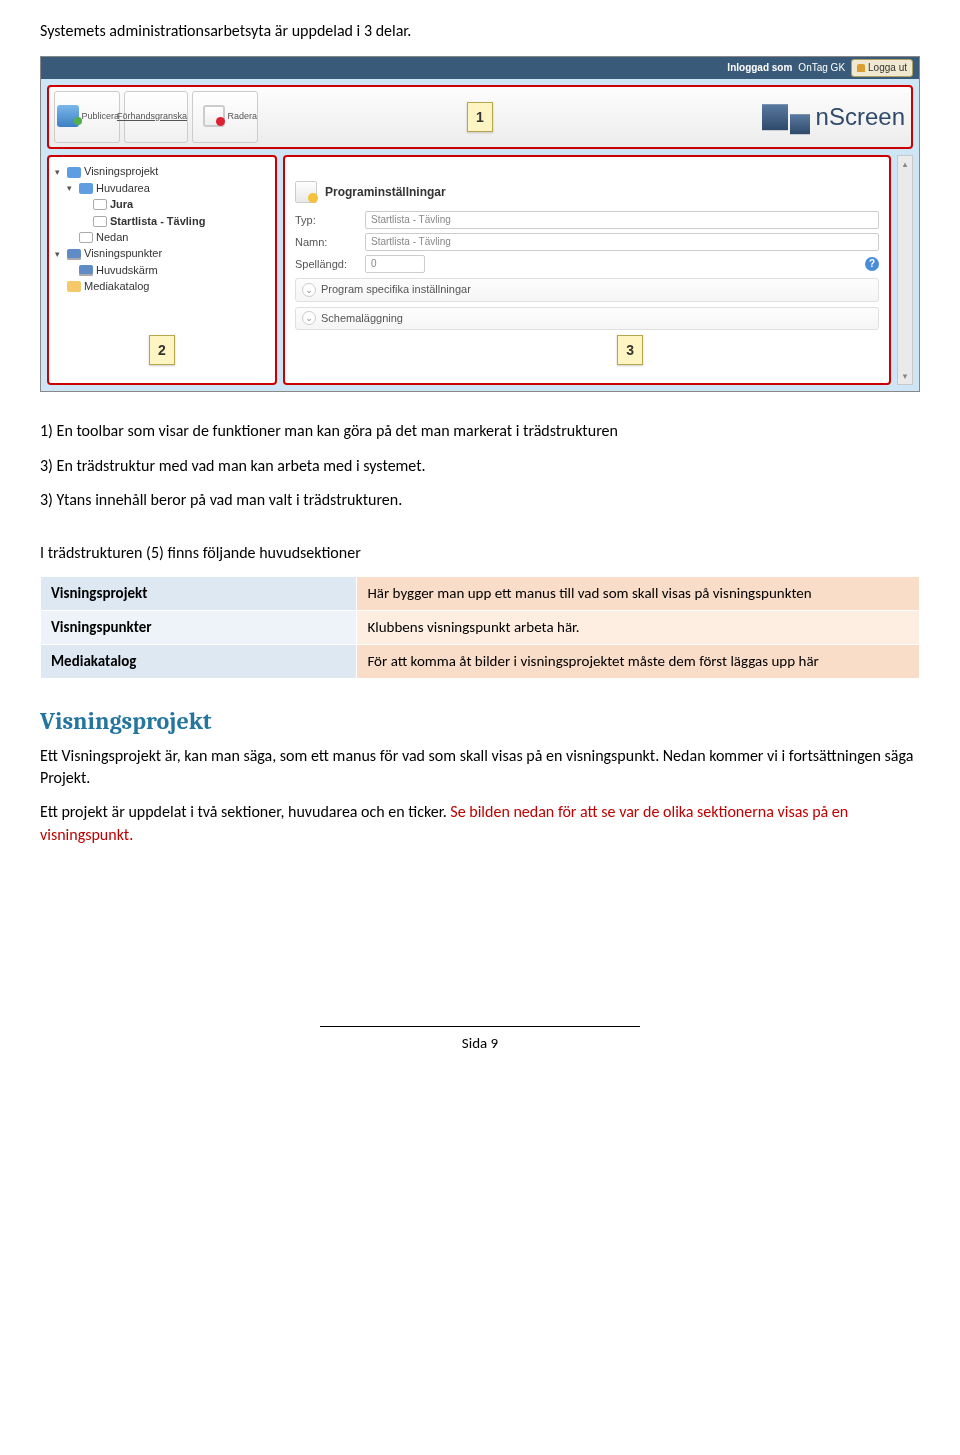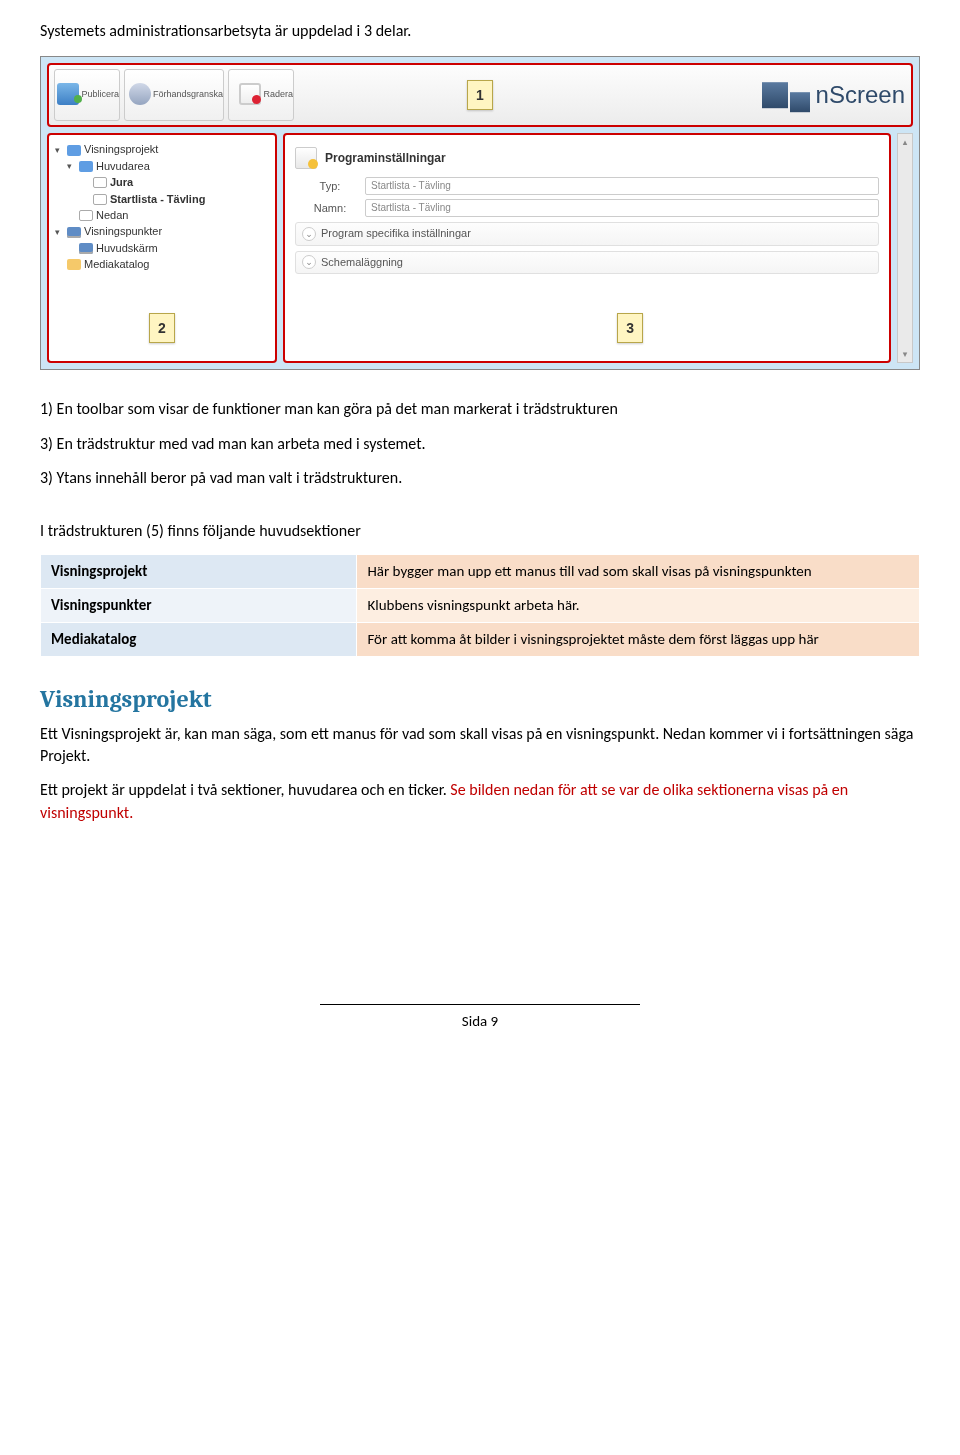--- a/index.html
+++ b/index.html
@@ -134,28 +134,28 @@
   .ti-page { background:#fff; border:1px solid #aaa; }
   .ti-monitor { background:#5f8cc5; box-shadow:inset 0 -2px 0 #aaa;}
   .ti-folder { background:#f5c96a; }
   .callout-2 { position:absolute; bottom:18px; left:50%; transform:translateX(-50%);}
   .ss-content {
     border: 2px solid #c00;
     border-radius: 4px;
     background: #fff;
     flex: 1;
     height: 230px;
-    padding: 12px 10px;
+    padding: 24px 10px;
     position: relative;
   }
   .content-header { display:flex; align-items:center; gap:8px; margin-bottom:8px;}
   .content-header .hicon { width:22px; height:22px; background:linear-gradient(#fff,#e8e8e8); border:1px solid #ccc; border-radius:2px; position:relative;}
   .content-header .hicon::after{content:""; position:absolute; right:-2px; bottom:-1px; width:10px; height:10px; background:#f5c13a; border-radius:50%;}
   .content-header .htitle { font-weight:bold; font-size:12px; color:#333;}
-  .form-row { display:flex; align-items:center; margin:4px 0;text-align:center;}
+  .form-row { display:flex; align-items:center; margin:4px 0;}
   .form-row label { width:70px; color:#555;}
   .form-row .input {
     flex:1; height:18px; border:1px solid #ccc; border-radius:2px;
     background:#fff; padding:1px 5px; color:#888; font-size:10px;
     display:flex; align-items:center;
   }
   .help-icon {
     width:14px; height:14px; border-radius:50%;
     background:#4a8cd8; color:#fff; display:inline-flex;
     align-items:center; justify-content:center;
@@ -212,27 +212,35 @@
     margin: 180px auto 6px auto;
   }
   .page-num { text-align:center; font-size:15px;}
 </style>
 </head>
 <body>
 
 <p class="doc-text">Systemets administrationsarbetsyta är uppdelad i 3 delar.</p>
 
 <div class="screenshot">
+  <div class="ss-statusbar">
+    <span><b>Inloggad som</b></span>
+    <span>OnTag GK</span>
+    <span class="logout-btn">
+      <span class="lock-icon"></span>
+      <span>Logga ut</span>
+    </span>
+  </div>
   <div class="ss-body">
     <div class="ss-toolbar">
       <div class="tool-btn">
         <div class="tool-icon icon-publish"></div>
         <span>Publicera</span>
       </div>
-      <div class="tool-btn" style="width:100px;">
+      <div class="tool-btn" style="width:64px;text-decoration:underline;">
         <div class="tool-icon icon-preview"></div>
         <span>Förhandsgranska</span>
       </div>
       <div class="tool-btn">
         <div class="tool-icon icon-delete"></div>
         <span>Radera</span>
       </div>
       <div class="callout-box callout-1">1</div>
       <div class="logo">
         <div class="sq1"></div>
@@ -290,20 +298,26 @@
           <div class="hicon"></div>
           <div class="htitle">Programinställningar</div>
         </div>
         <div class="form-row">
           <label>Typ:</label>
           <div class="input">Startlista - Tävling</div>
         </div>
         <div class="form-row">
           <label>Namn:</label>
           <div class="input">Startlista - Tävling</div>
+        </div>
+        <div class="form-row">
+          <label>Spellängd:</label>
+          <div class="input" style="flex:0 0 60px;">0</div>
+          <div style="flex:1;"></div>
+          <div class="help-icon">?</div>
         </div>
         <div class="coll-section">
           <span class="chev-down">⌄</span>
           <span>Program specifika inställningar</span>
         </div>
         <div class="coll-section">
           <span class="chev-down">⌄</span>
           <span>Schemaläggning</span>
         </div>
         <div class="callout-box callout-3">3</div>

